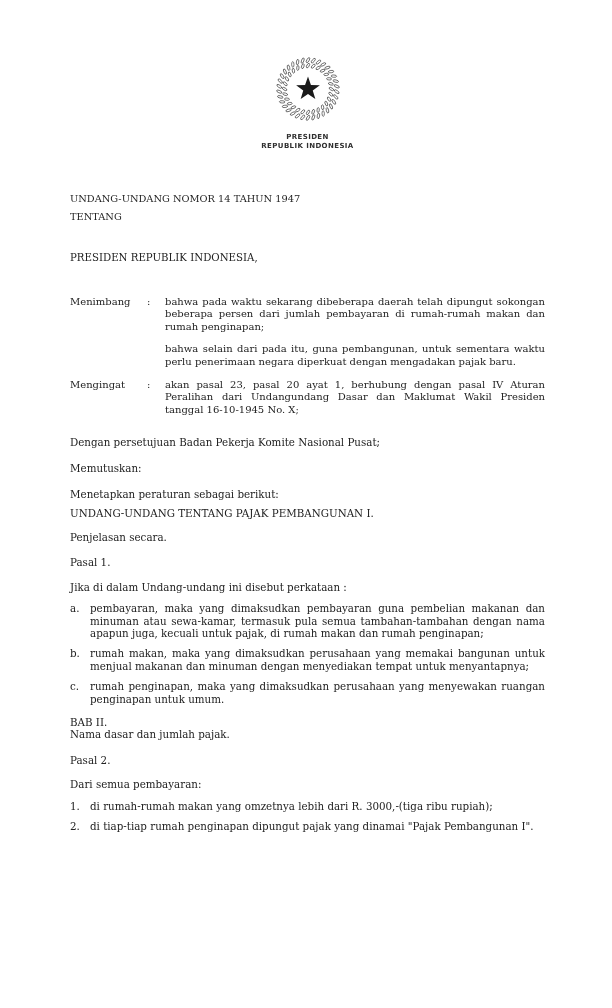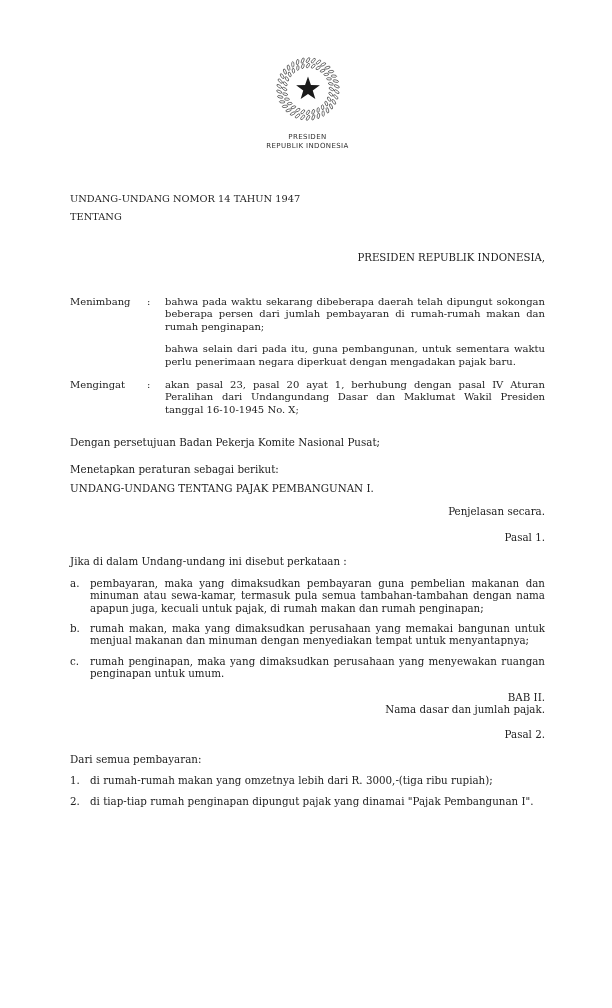--- a/index.html
+++ b/index.html
@@ -12,27 +12,27 @@
   .page {
     width: 612px; height: 1008px;
     background: var(--paper, #ffffff);
     padding: 50px 67px 30px 70px;
     overflow: hidden;
   }
 
   
   .letterhead { text-align: center; }
   #emblem { width: 78px; height: 78px; display: block; margin: 0 auto 5px auto; }
-  .lh-line { font-family: "DejaVu Sans", sans-serif; font-size: 7px; line-height: 9px; letter-spacing: .4px; color: #2f2f2f; }
+  .lh-line { font-family: "DejaVu Sans", sans-serif; font-size: 7px; line-height: 9px; letter-spacing: .4px; color: #2f2f2f; font-weight: bold; }
 
   
   .title-block { text-align: left; margin-top: 42px; font-size: 9.8px; line-height: 12px; color: #1f1f1f; }
   .title-block .t-gap { margin-top: 6px; }
 
-  .center { text-align: right; }
+  .center { text-align: left; }
 
   .opening { margin-top: 29px; font-size: 10.2px; }
 
   
   .block { margin-top: 33px; font-size: 10px; line-height: 12.4px; }
   .hang-row { display: flex; margin-bottom: 5px; }
   .hang-row:last-child { margin-bottom: 0; }
   .hang-label { width: 77px; flex: none; }
   .hang-colon { width: 18px; flex: none; }
   .hang-text { flex: 1; text-align: justify; }
@@ -156,20 +156,21 @@
 
   <section class="block mengingat">
     <div class="hang-row">
       <div class="hang-label">Mengingat</div>
       <div class="hang-colon">:</div>
       <div class="hang-text">akan pasal 23, pasal 20 ayat 1, berhubung dengan pasal IV Aturan Peralihan dari Undangundang Dasar dan Maklumat Wakil Presiden tanggal 16-10-1945 No. X;</div>
     </div>
   </section>
 
   <p class="line persetujuan">Dengan persetujuan Badan Pekerja Komite Nasional Pusat;</p>
+  <p class="line center memutuskan">Memutuskan:</p>
   <p class="line menetapkan">Menetapkan peraturan sebagai berikut:</p>
   <p class="line undang">UNDANG-UNDANG TENTANG PAJAK PEMBANGUNAN I.</p>
 
   <div class="bab-heading center">
     <div>Penjelasan secara.</div>
   </div>
   <div class="pasal center">Pasal 1.</div>
   <p class="line intro">Jika di dalam Undang-undang ini disebut perkataan :</p>
 
   <div class="list">

